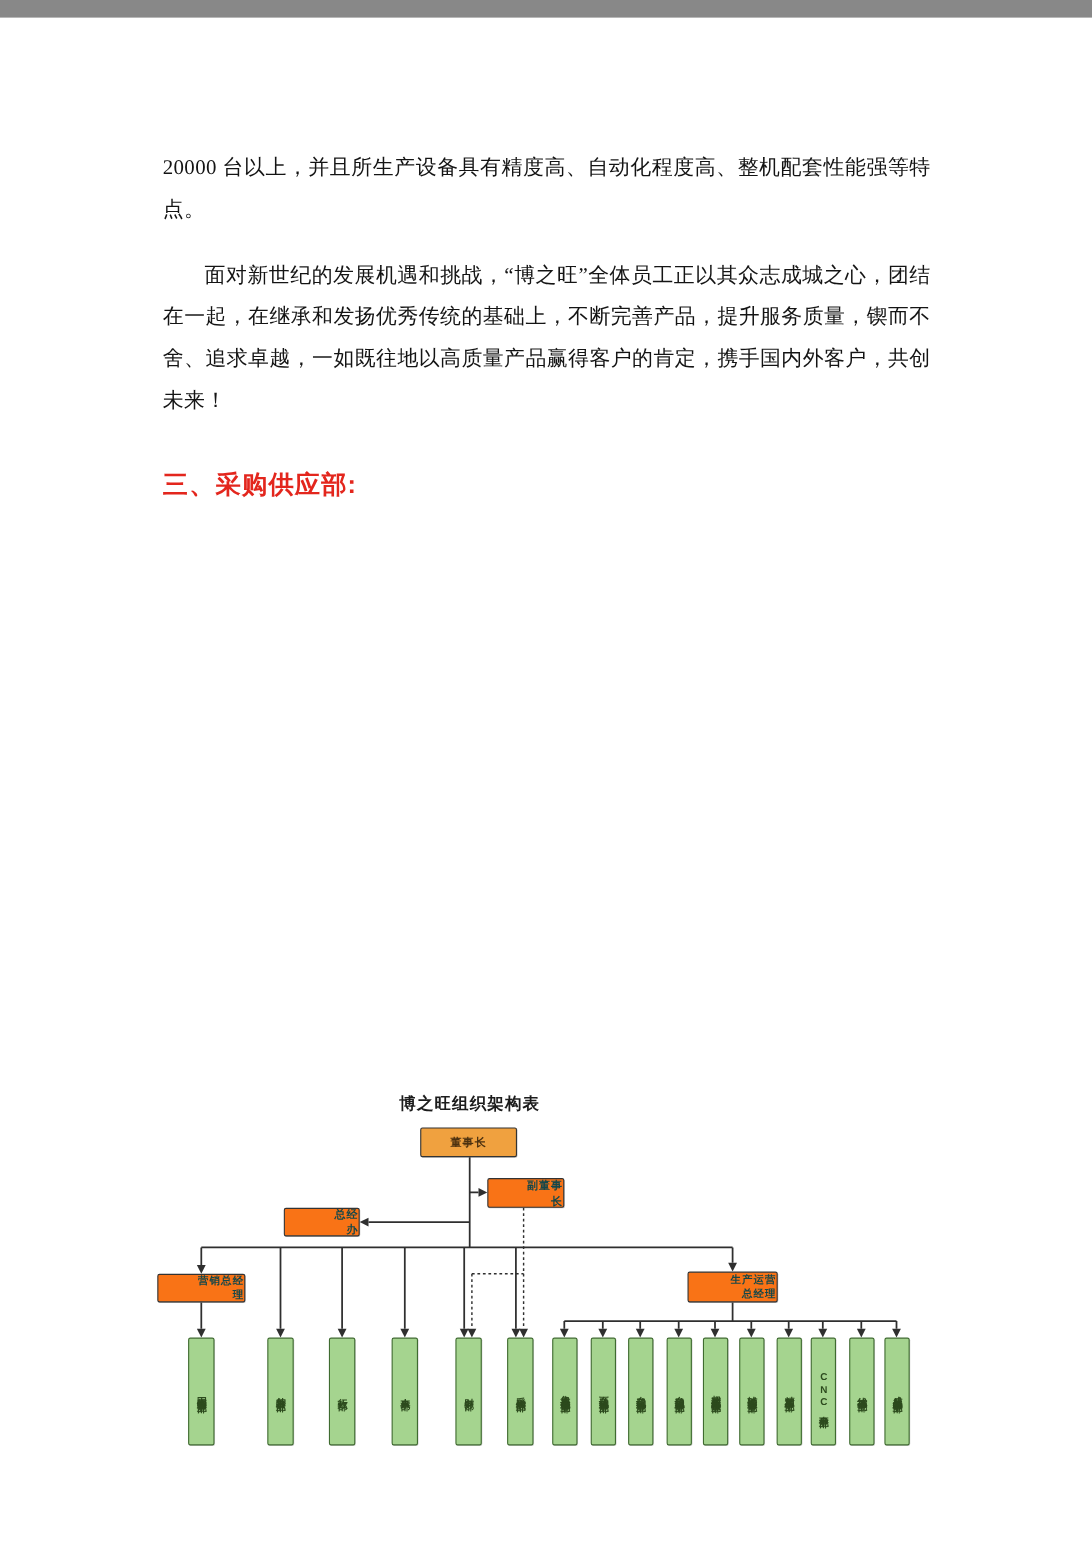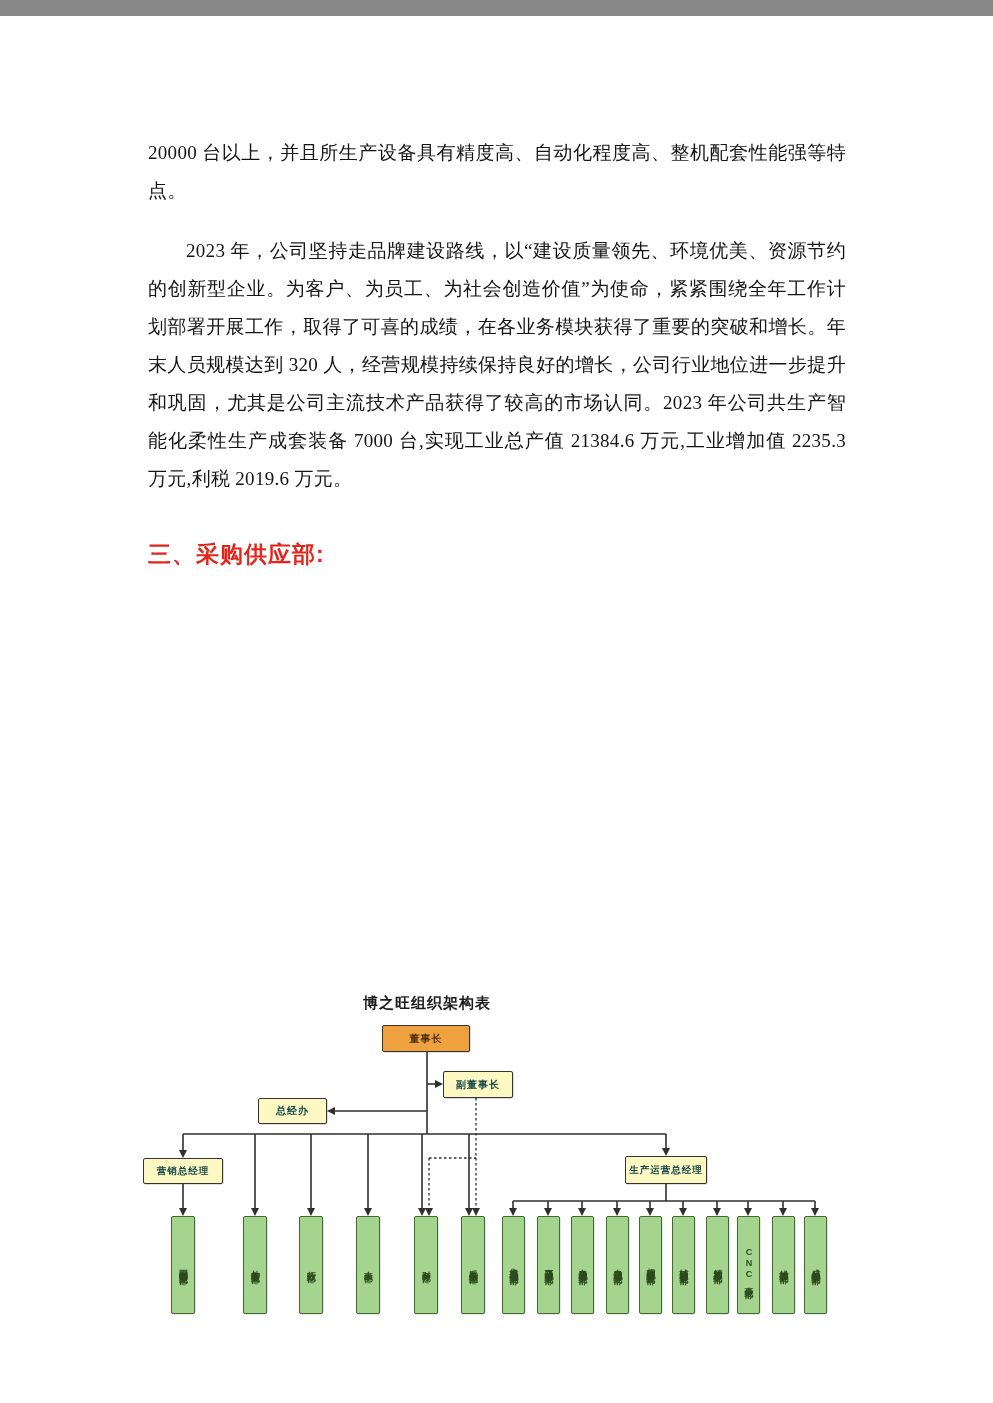--- a/index.html
+++ b/index.html
@@ -51,21 +51,21 @@
     position:absolute;
     display:flex;align-items:center;justify-content:center;
     box-sizing:border-box;
     border:1.5px solid #333;border-radius:2px;
     font-size:10px;font-weight:bold;color:#333;
     letter-spacing:1px;
     box-shadow:0.5px 0.5px 0 rgba(0,0,0,.25);
     text-align:right;
   }
   .chairman{left:244px;top:31px;width:88px;height:27px;background:#f0a13f;color:#4c3110;}
-  .teal{background:#fef9c3;color:#14474a;}
+  .teal{background:#f97316;color:#14474a;padding-left:35px;}
   .vice{left:305px;top:77px;width:70px;height:27px;}
   .gmoffice{left:120px;top:104px;width:69px;height:26px;}
   .mktgm{left:5px;top:164px;width:80px;height:26px;font-size:9.5px;}
   .prodgm{left:487px;top:162px;width:82px;height:28px;font-size:9.5px;}
   .dept{
     position:absolute;top:222px;width:24px;height:98px;
     box-sizing:border-box;
     background:#a5d48f;border:1.5px solid #3f6b30;border-radius:2px;
     display:flex;align-items:center;justify-content:center;
     writing-mode:vertical-rl;text-orientation:upright;
@@ -75,21 +75,21 @@
   }
   .dept.w23{width:23px;}
 </style>
 </head>
 <body>
 
 <div class="page">
 
   <div class="text-block">
     <p class="body-p no-indent p1">20000 台以上，并且所生产设备具有精度高、自动化程度高、整机配套性能强等特点。</p>
-    <p class="body-p">2023 年，公司坚持走品牌建设路线，以“建设质量领先、环境优美、资源节约的创新型企业。为客户、为员工、为社会创造价值”为使命，紧紧围绕全年工作计划部署开展工作，取得了可喜的成绩，在各业务模块获得了重要的突破和增长。年末人员规模达到 320 人，经营规模持续保持良好的增长，公司行业地位进一步提升和巩固，尤其是公司主流技术产品获得了较高的市场认同。2023 年公司共生产智能化柔性生产成套装备 7000 台,实现工业总产值 21384.6 万元,工业增加值 2235.3 万元,利税 2019.6 万元。</p>
+    <p class="body-p">面对新世纪的发展机遇和挑战，“博之旺”全体员工正以其众志成城之心，团结在一起，在继承和发扬优秀传统的基础上，不断完善产品，提升服务质量，锲而不舍、追求卓越，一如既往地以高质量产品赢得客户的肯定，携手国内外客户，共创未来！</p>
     <h2 class="sec-heading red">三、采购供应部:</h2>
   </div>
 
   <div class="org-chart">
 
     <svg class="connectors" width="710" height="340" viewBox="0 0 710 340">
       <g stroke="#2f2f2f" stroke-width="1.6" fill="none">
         <path d="M289 58 V140"></path>
         <path d="M289 90 H297"></path>
         <path d="M289 117 H197"></path>

